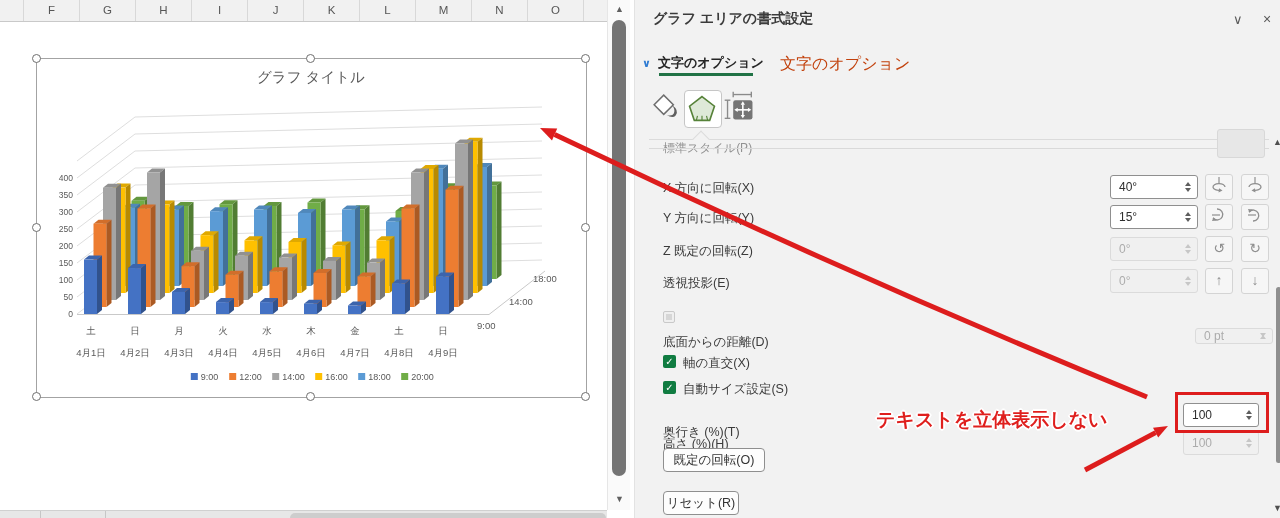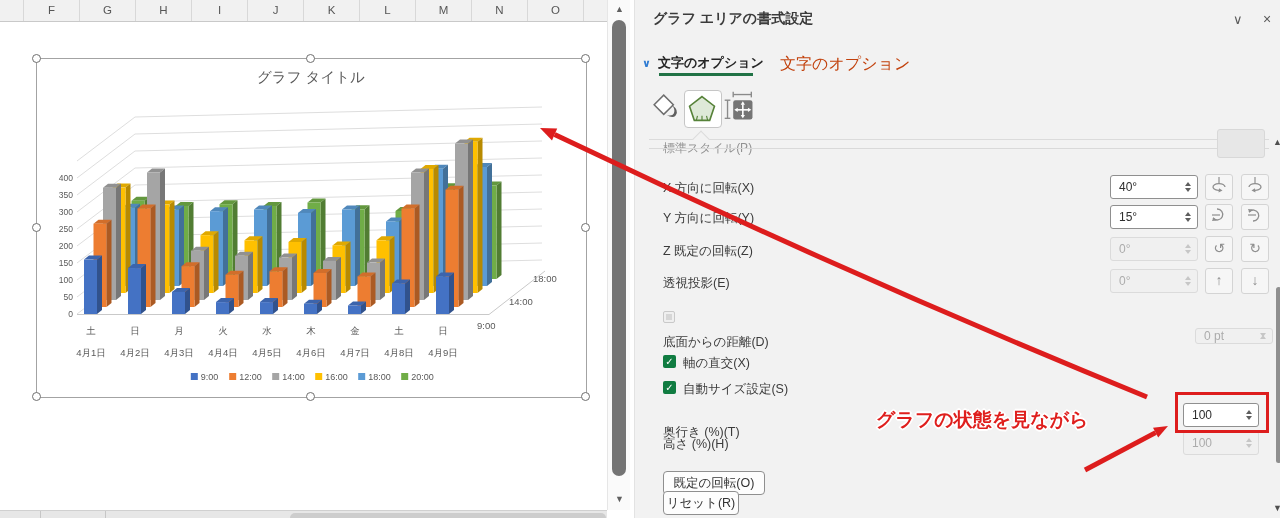--- a/index.html
+++ b/index.html
@@ -476,30 +476,30 @@
       <i class="c-dn"></i>
   </div>
 
   <div class="rowlabel" style="top:436px">高さ (%)(H)</div>
   <div class="spin dis" style="left:548px;top:431px;width:76px;height:24px">
     <span class="val">100</span>
     <i class="c-up"></i>
       <i class="c-dn"></i>
   </div>
 
-  <div class="btn" style="left:28px;top:471px;width:100px;height:22px;line-height:22px">既定の回転(O)</div>
+  <div class="btn" style="left:28px;top:448px;width:100px;height:22px;line-height:22px">既定の回転(O)</div>
   <div class="btn" style="left:28px;top:491px;width:74px;height:22px;line-height:22px">リセット(R)</div>
 
   <div id="pscroll-up">▲</div>
   <div id="pscroll-thumb"></div>
   <div id="pscroll-dn">▼</div>
 </div>
 
 <div id="redrect"></div>
 <div id="anno">
-  <div>グラフの状態を見ながら</div>
+  <div>テキストを立体表示しない</div>
 </div>
 <svg id="arrow-overlay">
   <path d="M1147 397 Q 855 278 554.6 134.5" fill="none" stroke="#DD1D1D" stroke-width="5"></path>
   <polygon points="540,128 557.2,128.6 552,140.4" fill="#DD1D1D"></polygon>
   <path d="M1085 470 L1155.6 432.6" fill="none" stroke="#DD1D1D" stroke-width="5"></path>
   <polygon points="1168,426 1158.2,437.5 1153,427.7" fill="#DD1D1D"></polygon>
 </svg>
 
 </body></html>

